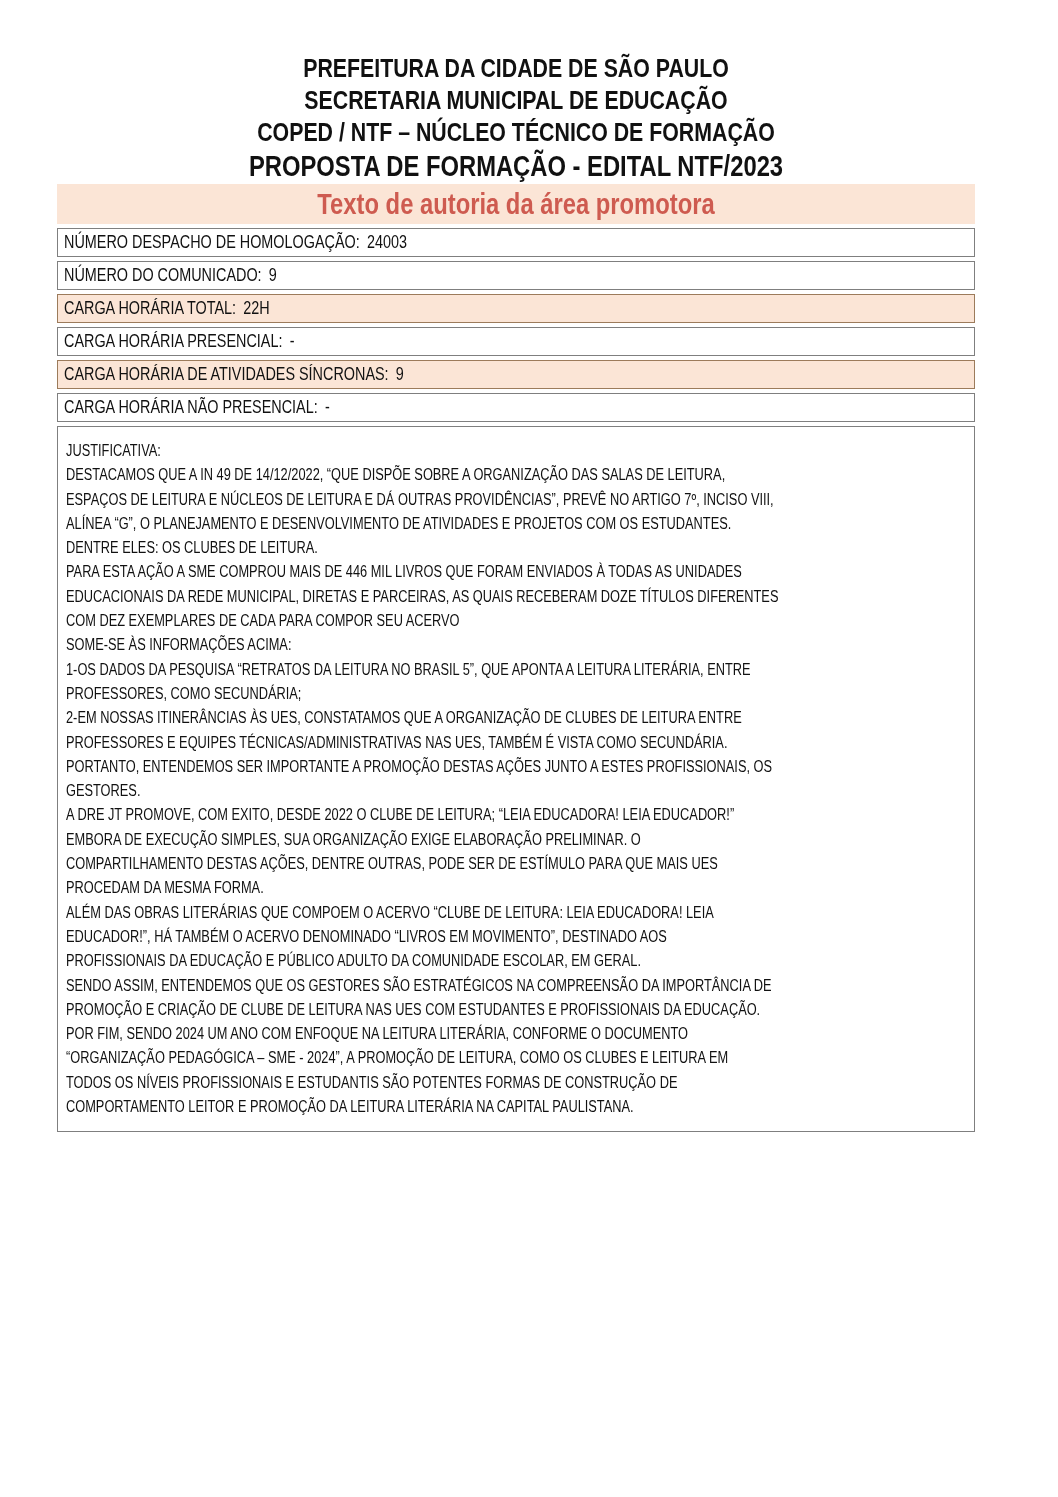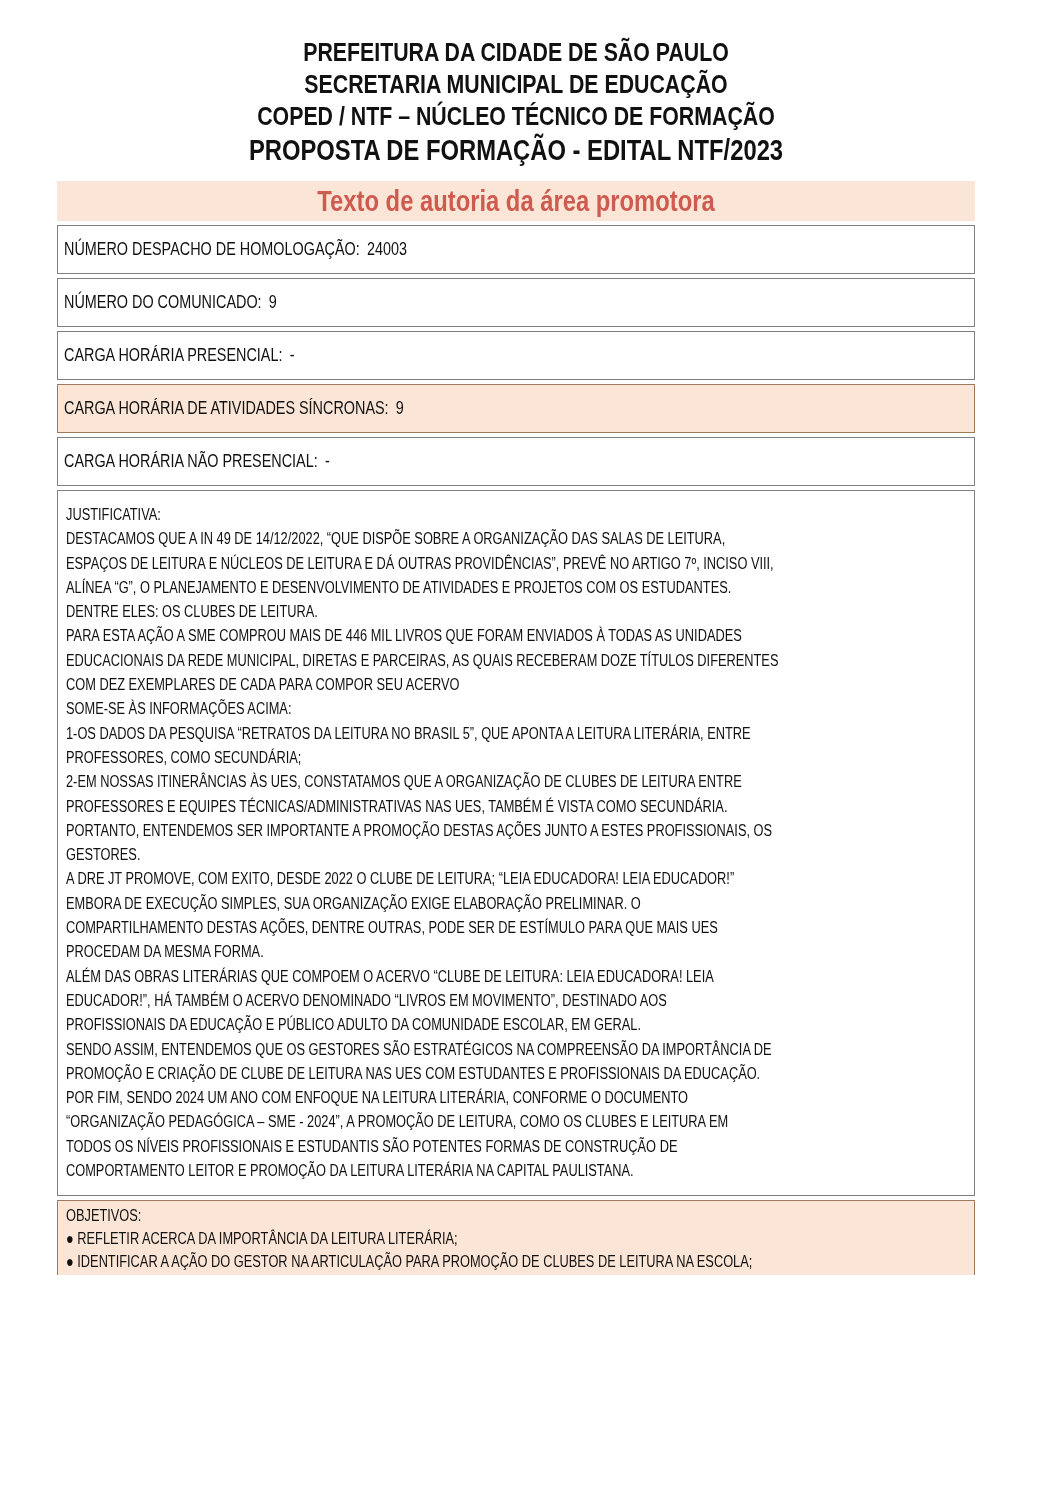--- a/index.html
+++ b/index.html
@@ -20,60 +20,60 @@
   }
   .sheet {
     position: relative;
     width: 1058px;
     height: 1497px;
     background: #ffffff;
   }
   .content {
     position: absolute;
     left: 57px;
-    top: 36px;
+    top: 52px;
     width: 918px;
   }
   
   .h-line {
     text-align: center;
     font-weight: bold;
     font-size: 26px;
     line-height: 32px;
     white-space: nowrap;
     transform: scaleX(0.82);
     transform-origin: 50% 0;
     letter-spacing: 0;
   }
   .h-line.big {
     font-size: 29px;
     line-height: 36px;
   }
   
   .banner {
-    margin-top: 13px;
+    margin-top: 0;
     height: 40px;
     background: var(--peach);
   }
   .banner-text {
     text-align: center;
     font-weight: bold;
     font-size: 29px;
     line-height: 40px;
     color: var(--banner-red);
     white-space: nowrap;
     transform: scaleX(0.82);
     transform-origin: 50% 0;
   }
   
   .row {
     margin-top: 4px;
     border: 1.5px solid var(--border-gray);
     background: #ffffff;
-    padding: 12px 6px;
+    padding: 2px 6px;
     overflow: hidden;
   }
   .row.alt {
     background: var(--peach);
     border-color: var(--border-tan);
   }
   .row.bold .rtext { font-weight: bold; }
   .rtext {
     font-size: 18px;
     line-height: 23px;
@@ -119,20 +119,23 @@
 
 
     <div class="row">
       <div class="rtext"><span>NÚMERO DO COMUNICADO:</span><span class="val">9</span></div>
     </div>
 
 
 
 
 
+    <div class="row alt">
+      <div class="rtext"><span>CARGA HORÁRIA TOTAL:</span><span class="val">22H</span></div>
+    </div>
 
     <div class="row">
       <div class="rtext"><span>CARGA HORÁRIA PRESENCIAL:</span><span class="val">-</span></div>
     </div>
 
     <div class="row alt">
       <div class="rtext"><span>CARGA HORÁRIA DE ATIVIDADES SÍNCRONAS:</span><span class="val">9</span></div>
     </div>
 
     <div class="row">
@@ -164,20 +167,15 @@
 EDUCADOR!”, HÁ TAMBÉM O ACERVO DENOMINADO “LIVROS EM MOVIMENTO”, DESTINADO AOS
 PROFISSIONAIS DA EDUCAÇÃO E PÚBLICO ADULTO DA COMUNIDADE ESCOLAR, EM GERAL.
 SENDO ASSIM, ENTENDEMOS QUE OS GESTORES SÃO ESTRATÉGICOS NA COMPREENSÃO DA IMPORTÂNCIA DE
 PROMOÇÃO E CRIAÇÃO DE CLUBE DE LEITURA NAS UES COM ESTUDANTES E PROFISSIONAIS DA EDUCAÇÃO.
 POR FIM, SENDO 2024 UM ANO COM ENFOQUE NA LEITURA LITERÁRIA, CONFORME O DOCUMENTO
 “ORGANIZAÇÃO PEDAGÓGICA – SME - 2024”, A PROMOÇÃO DE LEITURA, COMO OS CLUBES E LEITURA EM
 TODOS OS NÍVEIS PROFISSIONAIS E ESTUDANTIS SÃO POTENTES FORMAS DE CONSTRUÇÃO DE
 COMPORTAMENTO LEITOR E PROMOÇÃO DA LEITURA LITERÁRIA NA CAPITAL PAULISTANA.</div>
     </div>
 
-    <div class="row alt block obj">
-      <div class="rtext">OBJETIVOS:
-● REFLETIR ACERCA DA IMPORTÂNCIA DA LEITURA LITERÁRIA;
-● IDENTIFICAR A AÇÃO DO GESTOR NA ARTICULAÇÃO PARA PROMOÇÃO DE CLUBES DE LEITURA NA ESCOLA;</div>
-    </div>
 
   </div>
 </div>
 
 </body></html>

